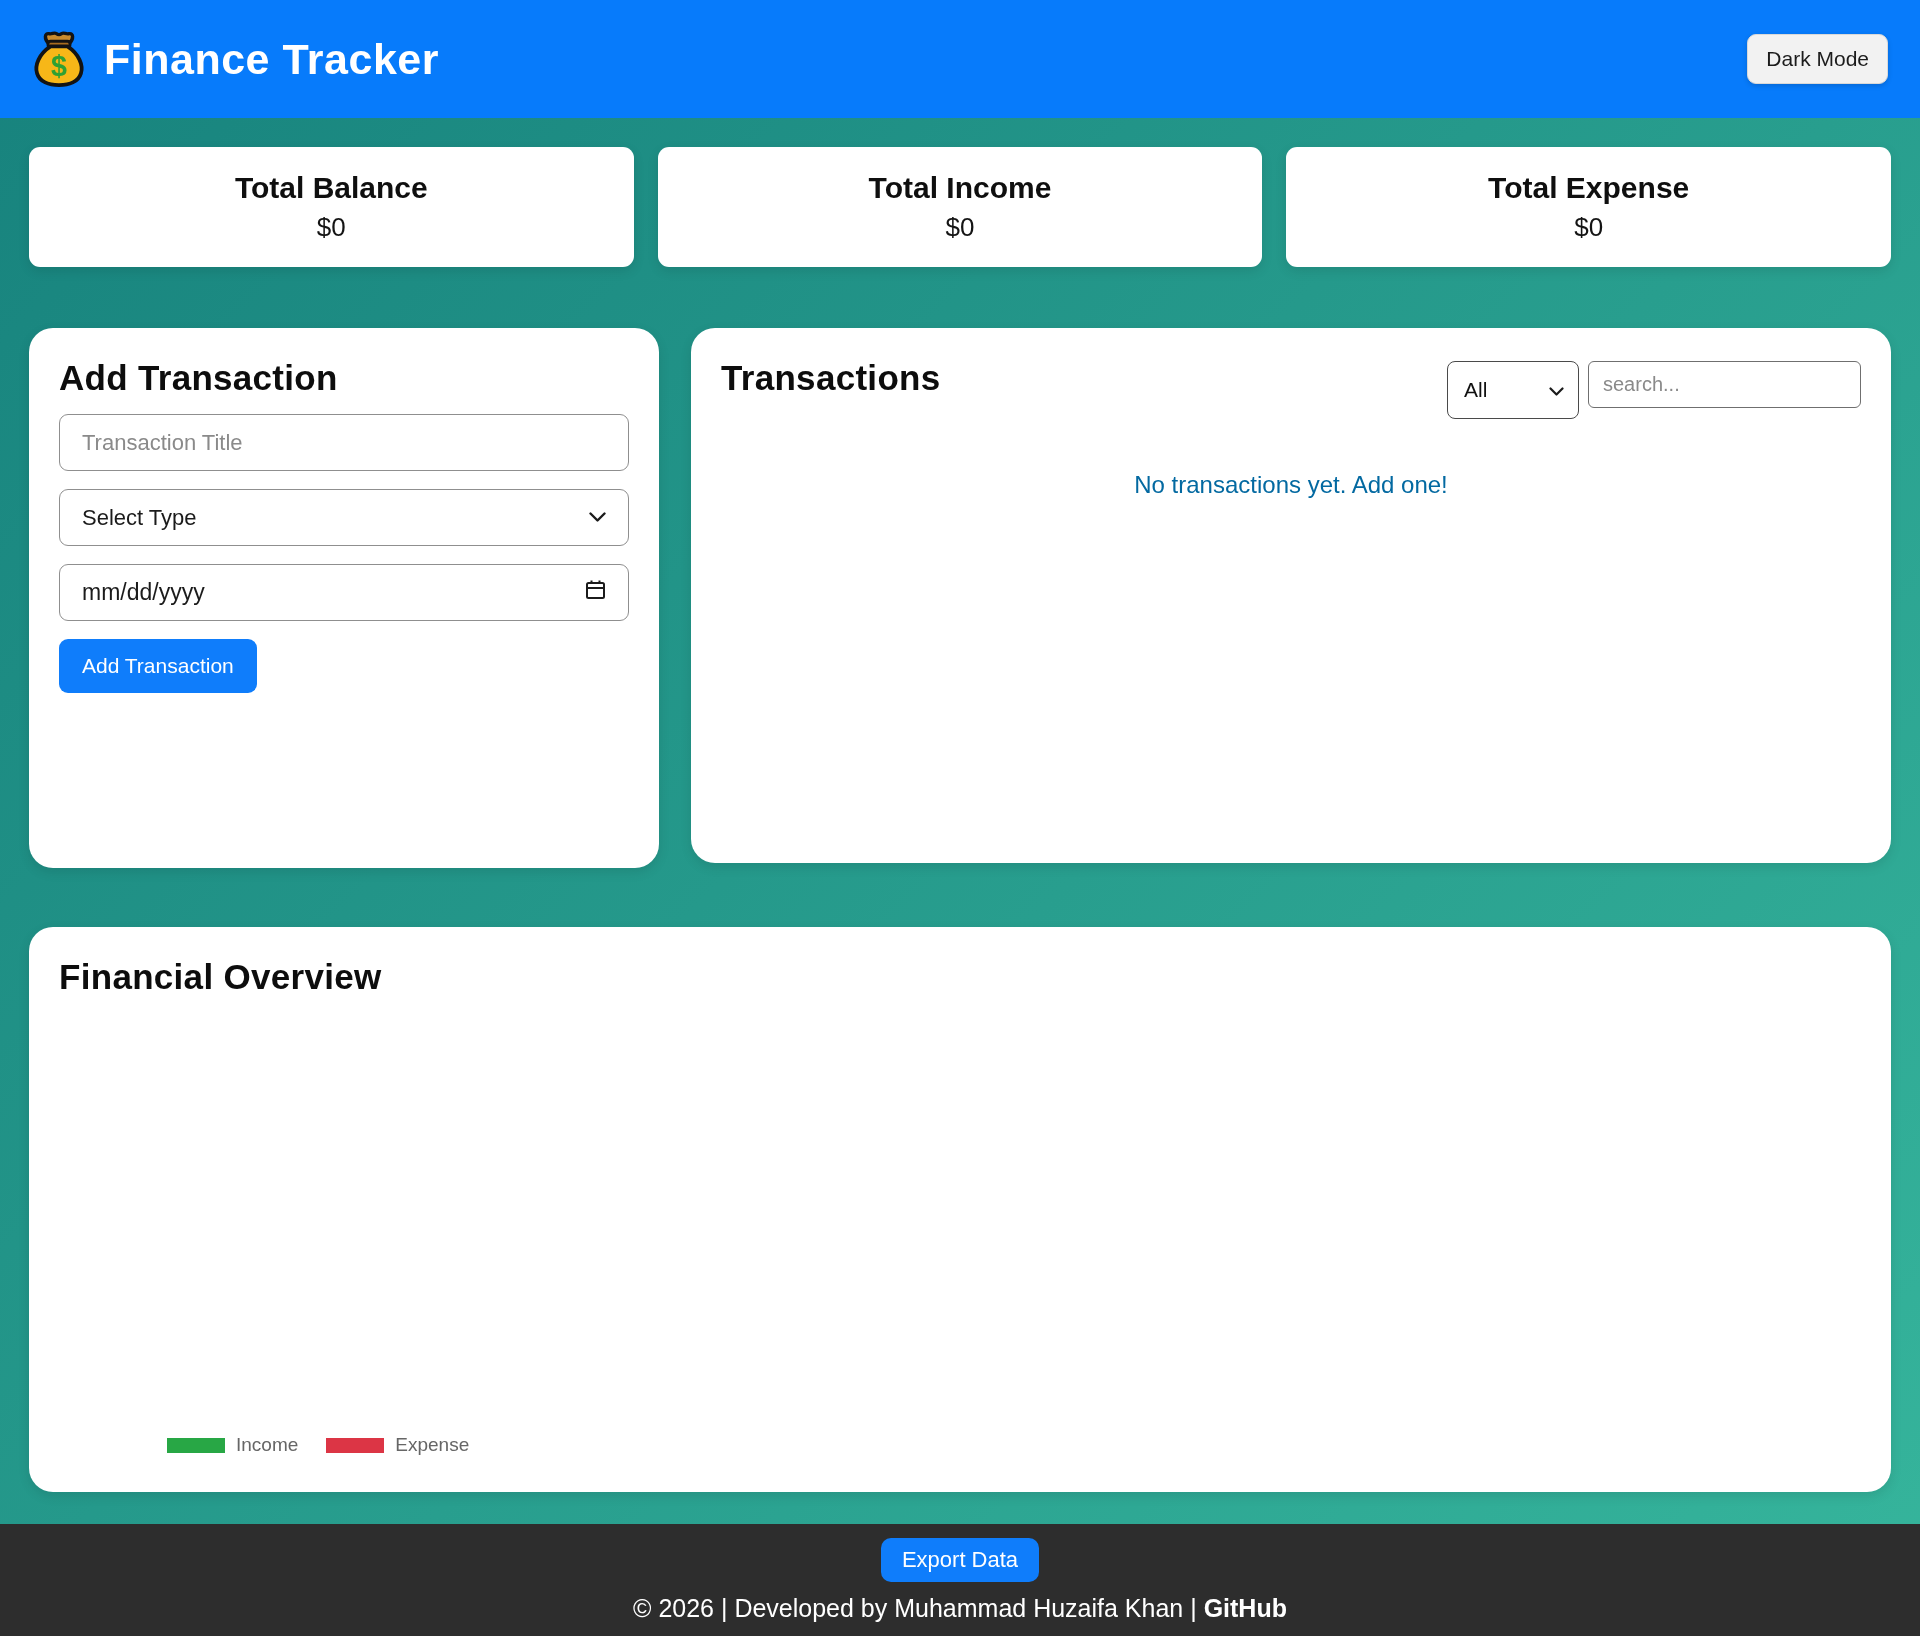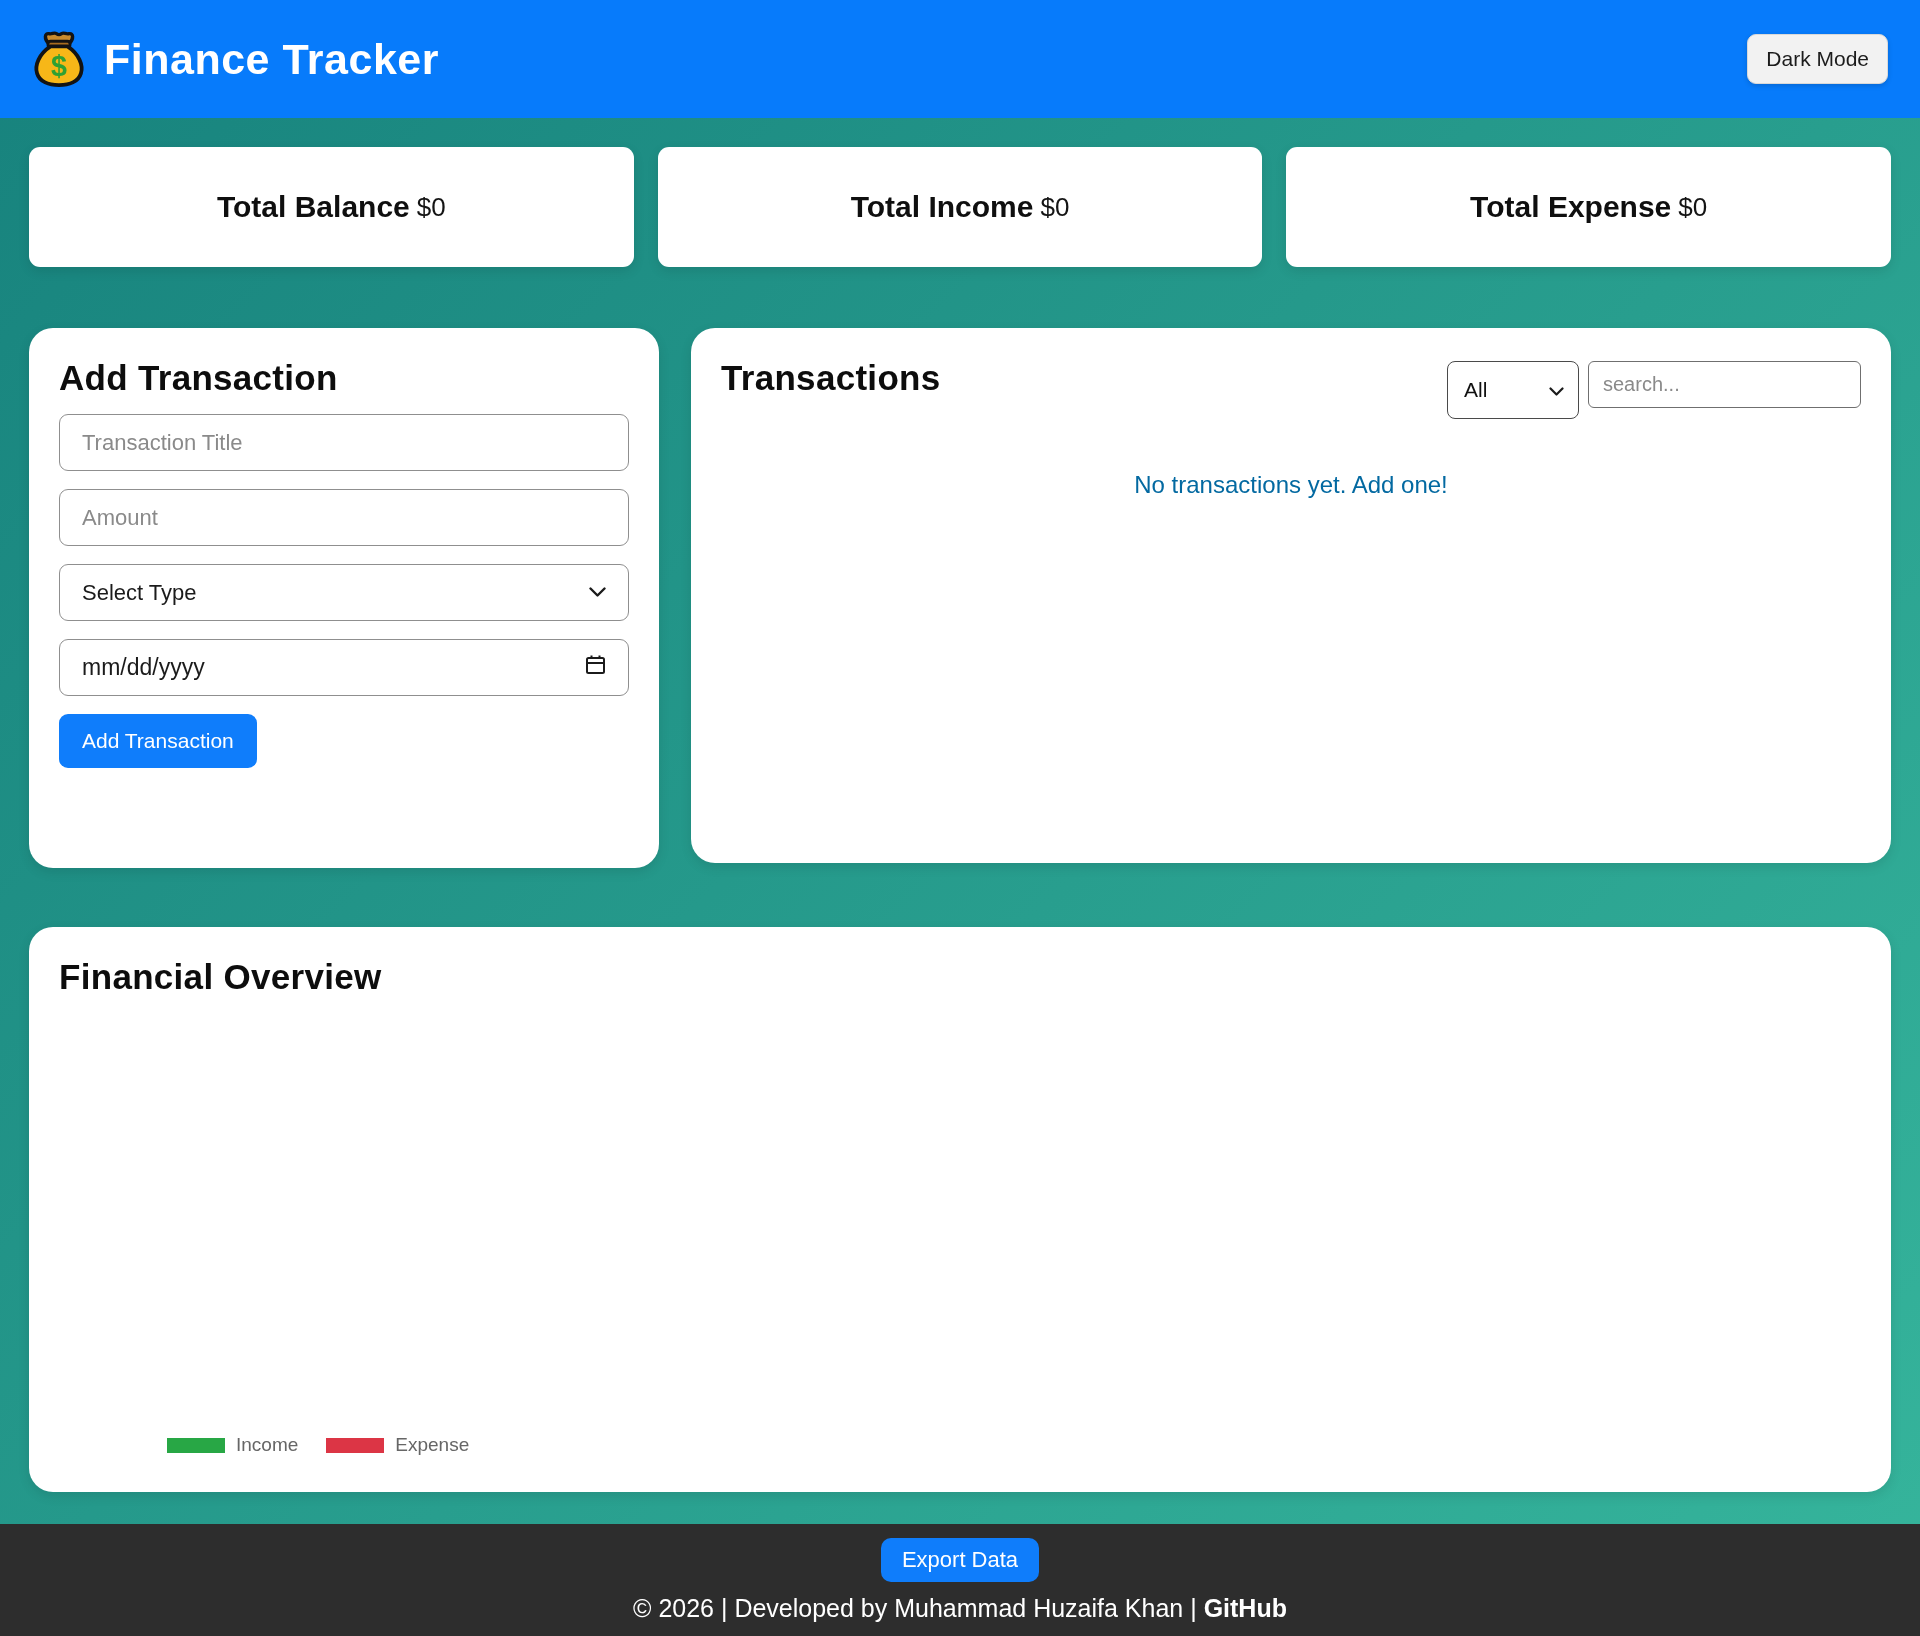--- a/index.html
+++ b/index.html
@@ -47,21 +47,21 @@
     display: grid;
     grid-template-columns: 1fr 1fr 1fr;
     gap: 24px;
     margin: 29px 29px 0 29px;
   }
   .card {
     background: #ffffff;
     border-radius: 11px;
     height: 120px;
     display: flex;
-    flex-direction: row;
+    flex-direction: column;
     align-items: center;
     justify-content: center;
     gap: 7px;
     box-shadow: 0 4px 12px rgba(0,0,0,0.10);
   }
   .card-label { font-size: 30px; font-weight: 700; color: #0f0f0f; }
   .card-value { font-size: 26px; color: #141414; }
 
   
   .main-row {
@@ -243,21 +243,20 @@
   </div>
 </div>
 
 <div class="main-row">
 
   <div class="panel add-panel">
     <h2>Add Transaction</h2>
 
     <input class="field" type="text" placeholder="Transaction Title" style="">
 
-    <input class="field" type="text" placeholder="Amount" style="">
 
     <div class="field fake-select">
       <span>Select Type</span>
       <span class="chev">
         <svg width="17" height="11" viewBox="0 0 17 11">
             <path d="M1.5 1.5 L8.5 8.5 L15.5 1.5" stroke="#1b1b1b" stroke-width="2.4" fill="none" stroke-linecap="round" stroke-linejoin="round"></path>
           </svg>
       </span>
     </div>
 

